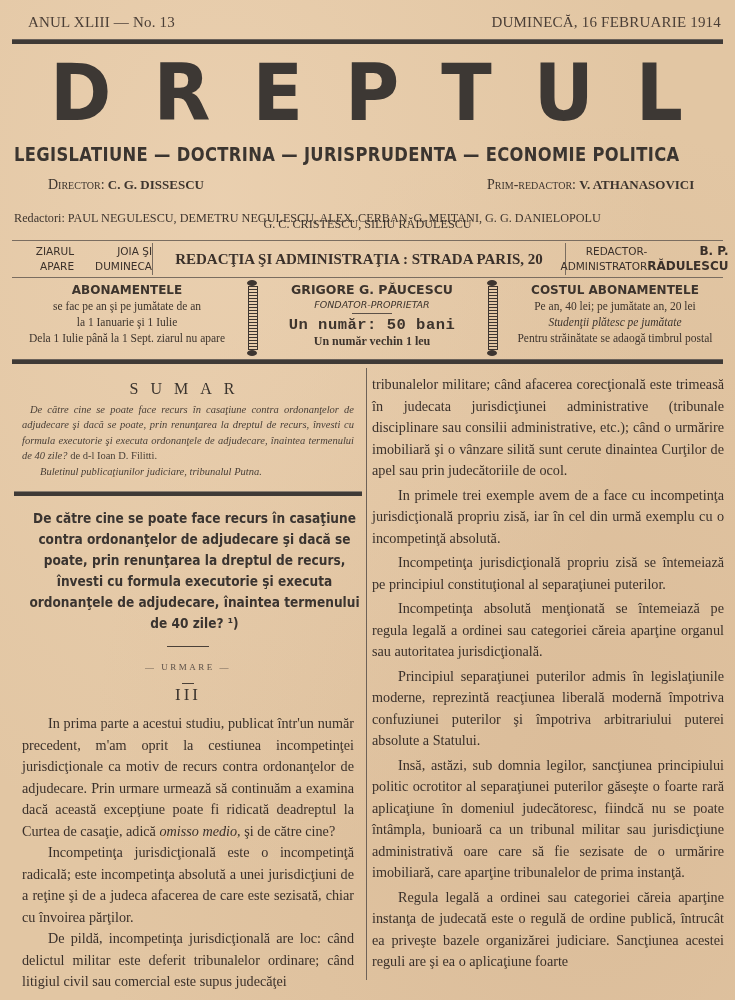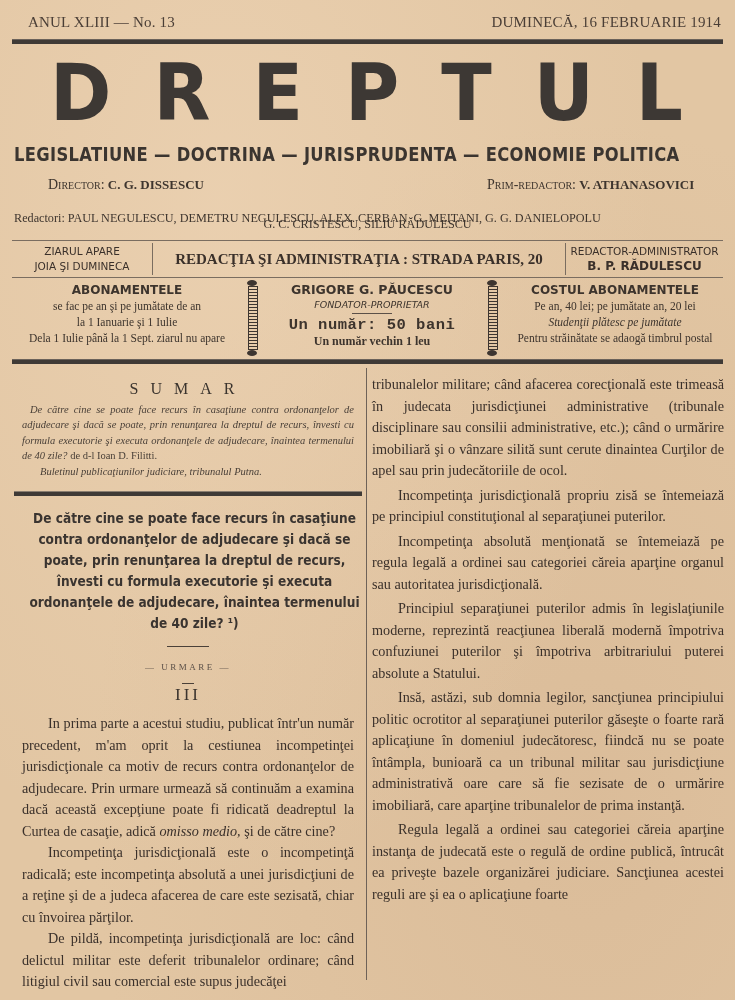--- a/index.html
+++ b/index.html
@@ -30,21 +30,21 @@
   .subtitle {
     top: 143px; left: 14px; width: 710px; text-align: left;
     font-family: "DejaVu Sans", sans-serif; font-weight: bold;
     font-size: 19px; letter-spacing: 0.4px; color: #3b3530;
     white-space: nowrap; transform: scaleX(0.86); transform-origin: left center;
   }
   .staff { font-size: 13px; color: #3e352e; font-family: "Liberation Serif", serif; }
   .staff b { font-weight: bold; }
   .smallcaps { font-variant: small-caps; font-size: 14px; }
   .boxrow { position: absolute; top: 240px; left: 12px; width: 711px; height: 36px; border-top: 1px solid #7a6d60; border-bottom: 1px solid #7a6d60; }
-  .boxrow .cell { position: absolute; top: 0; height: 36px; display: flex; flex-direction: column; justify-content: center; align-items: center; text-align: left; }
+  .boxrow .cell { position: absolute; top: 0; height: 36px; display: flex; flex-direction: row; justify-content: center; align-items: center; text-align: right; }
   .boxrow .sep { position: absolute; top: 2px; width: 1px; height: 32px; background: #7a6d60; }
   .sans { font-family: "DejaVu Sans", sans-serif; }
   .info { position: absolute; top: 282px; height: 72px; text-align: center; font-size: 11.5px; line-height: 16px; color: #3d342d; }
   .info .h { font-family: "DejaVu Sans", sans-serif; font-weight: bold; font-size: 12px; }
   .ladder {
     position: absolute; width: 8px; height: 64px; top: 286px;
     background: repeating-linear-gradient(to bottom, #3d3530 0 1px, transparent 1px 3px);
     border-left: 1px solid #3d3530; border-right: 1px solid #3d3530;
   }
   .ladder:before, .ladder:after { content: ""; position: absolute; left: -2px; width: 10px; height: 6px; background: #3d3530; border-radius: 50%; }
@@ -148,20 +148,21 @@
     <div style="margin-top:8px;">
       <p><span>In prima parte a acestui studiu, publicat într'un număr precedent, m'am oprit la cestiunea incompetinţei jurisdicţionale ca motiv de recurs contra ordonanţelor de adjudecare. Prin urmare urmează să continuăm a examina dacă această excepţiune poate fi ridicată deadreptul la Curtea de casaţie, adică</span> <i>omisso medio,</i><span> şi de către cine?</span></p>
       <p>Incompetinţa jurisdicţională este o incompetinţă radicală; este incompetinţa absolută a unei jurisdicţiuni de a reţine şi de a judeca afacerea de care este sezisată, chiar cu învoirea părţilor.</p>
       <p>De pildă, incompetinţa jurisdicţională are loc: când delictul militar este deferit tribunalelor ordinare; când litigiul civil sau comercial este supus judecăţei</p>
     </div>
 
   </div>
 
   <div class="col" style="left:372px; top:374px; width:352px;">
     <p class="noind" style="margin-bottom:3px;">tribunalelor militare; când afacerea corecţională este trimeasă în judecata jurisdicţiunei administrative (tribunale disciplinare sau consilii administrative, etc.); când o urmărire imobiliară şi o vânzare silită sunt cerute dinaintea Curţilor de apel sau prin judecătoriile de ocol.</p>
+    <p style="margin-bottom:3px;">In primele trei exemple avem de a face cu incompetinţa jurisdicţională propriu zisă, iar în cel din urmă exemplu cu o incompetinţă absolută.</p>
     <p style="margin-bottom:3px;">Incompetinţa jurisdicţională propriu zisă se întemeiază pe principiul constituţional al separaţiunei puterilor.</p>
     <p style="margin-bottom:3px;">Incompetinţa absolută menţionată se întemeiază pe regula legală a ordinei sau categoriei căreia aparţine organul sau autoritatea jurisdicţională.</p>
     <p style="margin-bottom:3px;">Principiul separaţiunei puterilor admis în legislaţiunile moderne, reprezintă reacţiunea liberală modernă împotriva confuziunei puterilor şi împotriva arbitrariului puterei absolute a Statului.</p>
     <p style="margin-bottom:3px;">Insă, astăzi, sub domnia legilor, sancţiunea principiului politic ocrotitor al separaţiunei puterilor găseşte o foarte rară aplicaţiune în domeniul judecătoresc, fiindcă nu se poate întâmpla, bunioară ca un tribunal militar sau jurisdicţiune administrativă oare care să fie sezisate de o urmărire imobiliară, care aparţine tribunalelor de prima instanţă.</p>
     <p>Regula legală a ordinei sau categoriei căreia aparţine instanţa de judecată este o regulă de ordine publică, întrucât ea priveşte bazele organizărei judiciare. Sancţiunea acestei reguli are şi ea o aplicaţiune foarte</p>
   </div>
 
 </div>
 
 </body></html>

